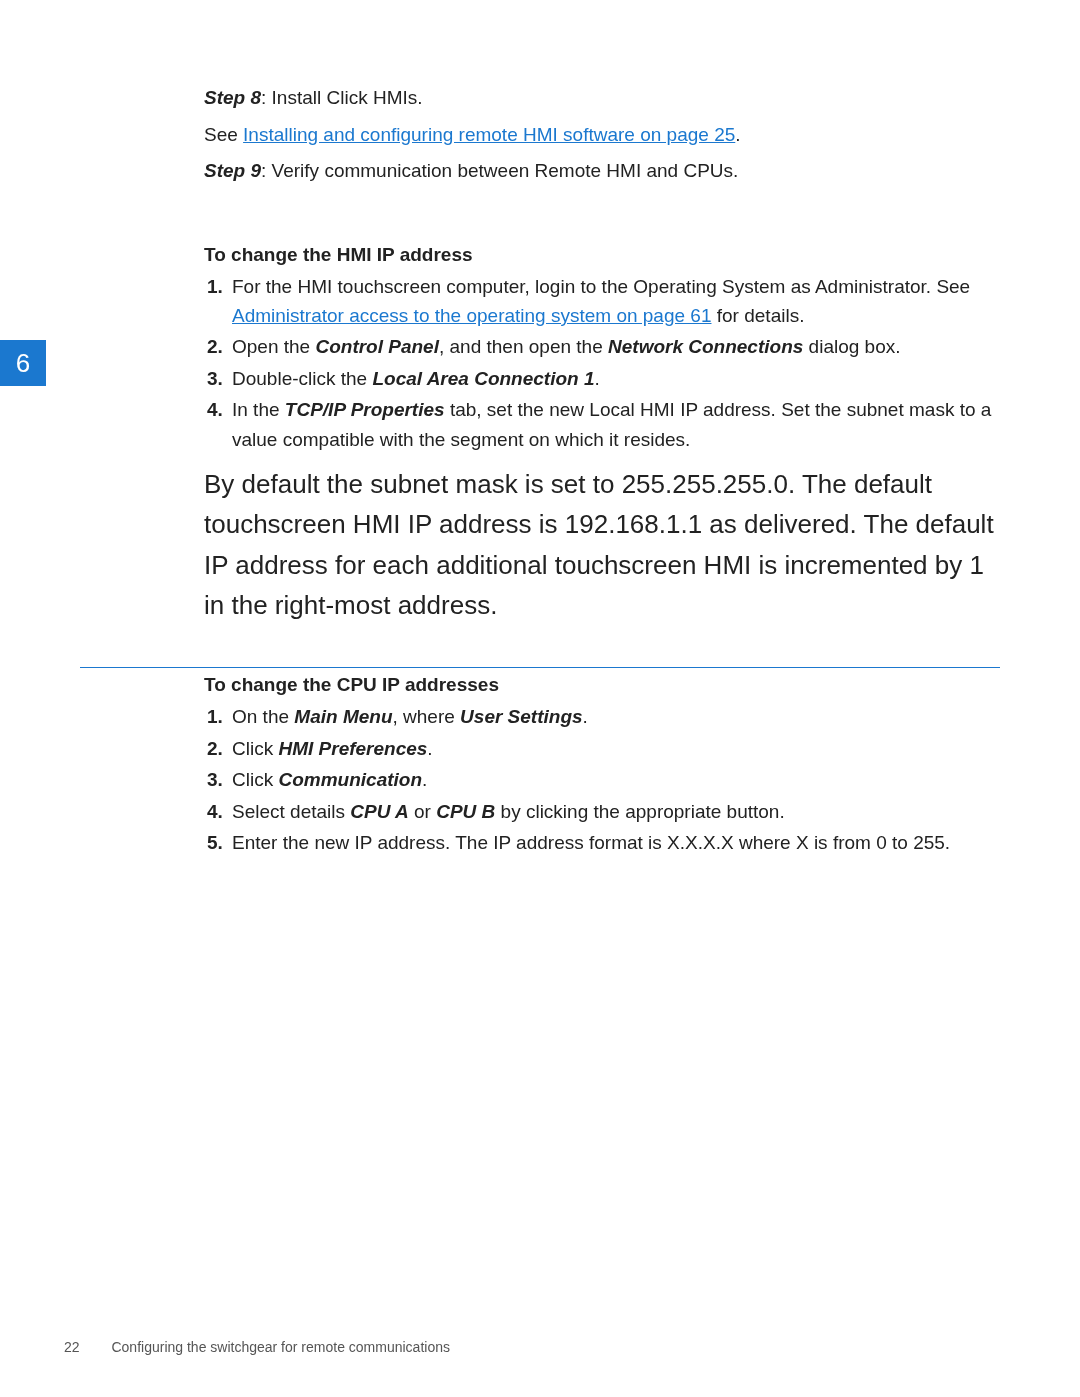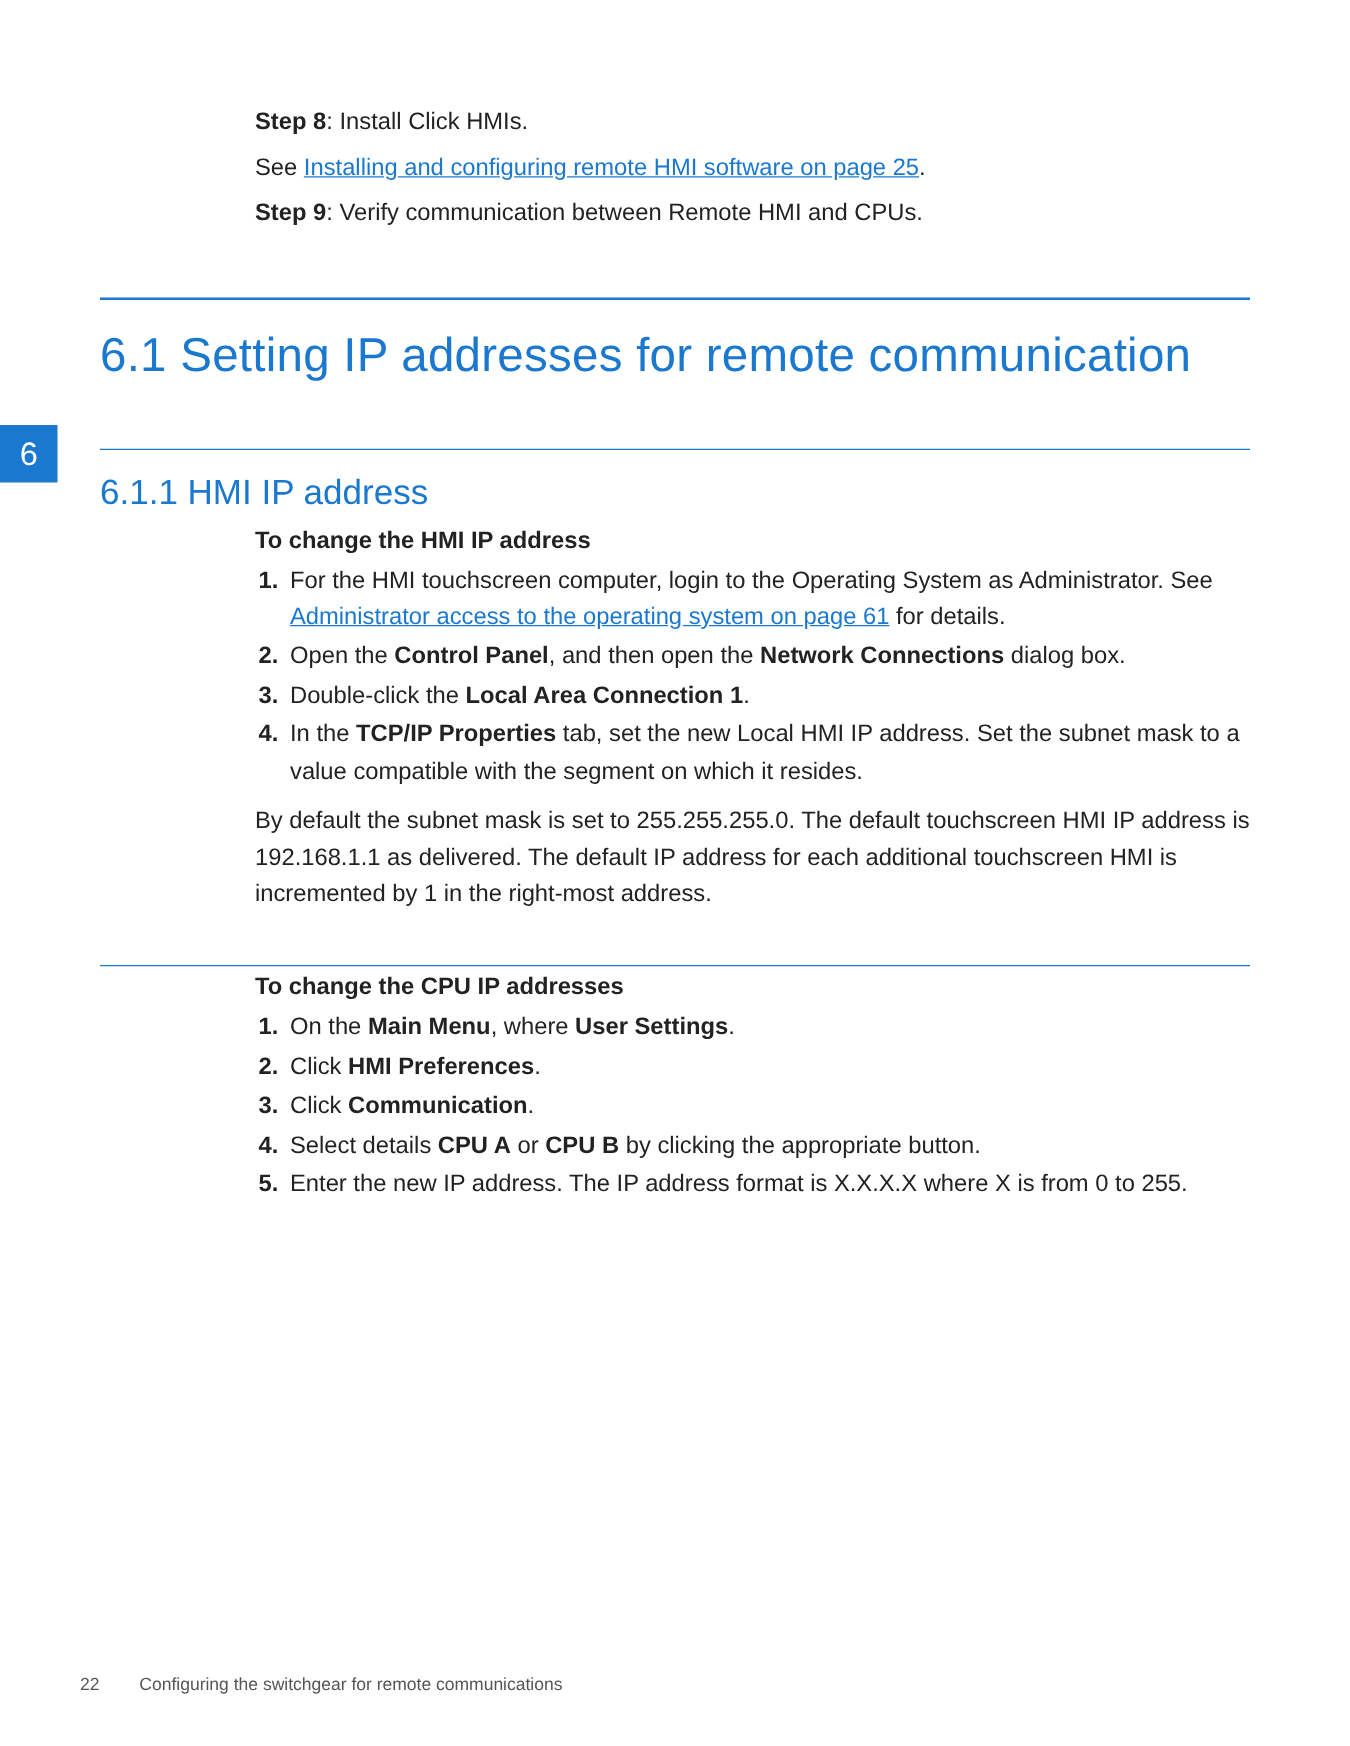--- a/index.html
+++ b/index.html
@@ -40,21 +40,21 @@
   }
   .step-line {
     font-size: 19px;
     line-height: 1.5;
     margin-bottom: 8px;
   }
   .link {
     color: #1b78cf;
     text-decoration: underline;
   }
-  .b { font-weight: 600; }
+  .b { font-weight: 600; font-style: italic; }
   hr.rule {
     border: none;
     border-top: 2px solid #1b78cf;
     margin: 0;
   }
   hr.thin-rule {
     border: none;
     border-top: 1px solid #1b78cf;
     margin: 0;
   }
@@ -85,21 +85,21 @@
     line-height: 1.55;
   }
   ol.proc > li {
     margin: 2px 0;
     padding-left: 4px;
   }
   ol.proc > li::marker {
     font-weight: 600;
   }
   p.body {
-    font-size: 19px;
+    font-size: 26px;
     line-height: 1.55;
     margin: 8px 0;
   }
   .footer {
     position: absolute;
     left: 64px;
     bottom: 42px;
     font-size: 14px;
     color: #555;
   }
@@ -125,27 +125,20 @@
     <div class="step-line">
       <span>See </span><a href="#" class="link">Installing and configuring remote HMI software on page 25</a><span>.</span>
     </div>
     <div class="step-line">
       <span class="b">Step 9</span><span>: Verify communication between Remote HMI and CPUs.</span>
     </div>
   </div>
 
   <div class="spacer-44"></div>
 
-  <div class="headings-col">
-    <hr class="rule">
-    <h1 class="section">6.1 Setting IP addresses for remote communication</h1>
-    <div class="spacer-28"></div>
-    <hr class="thin-rule">
-    <h2 class="subsection">6.1.1 HMI IP address</h2>
-  </div>
 
   <div class="content-col">
     <div class="proc-title">To change the HMI IP address</div>
     <ol class="proc">
       <li>
         <span>For the HMI touchscreen computer, login to the Operating System as Administrator. See </span><a href="#" class="link">Administrator access to the operating system on page 61</a><span> for details.</span>
       </li>
       <li>
         <span>Open the </span><span class="b">Control Panel</span><span>, and then open the </span><span class="b">Network Connections</span><span> dialog box.</span>
       </li>

